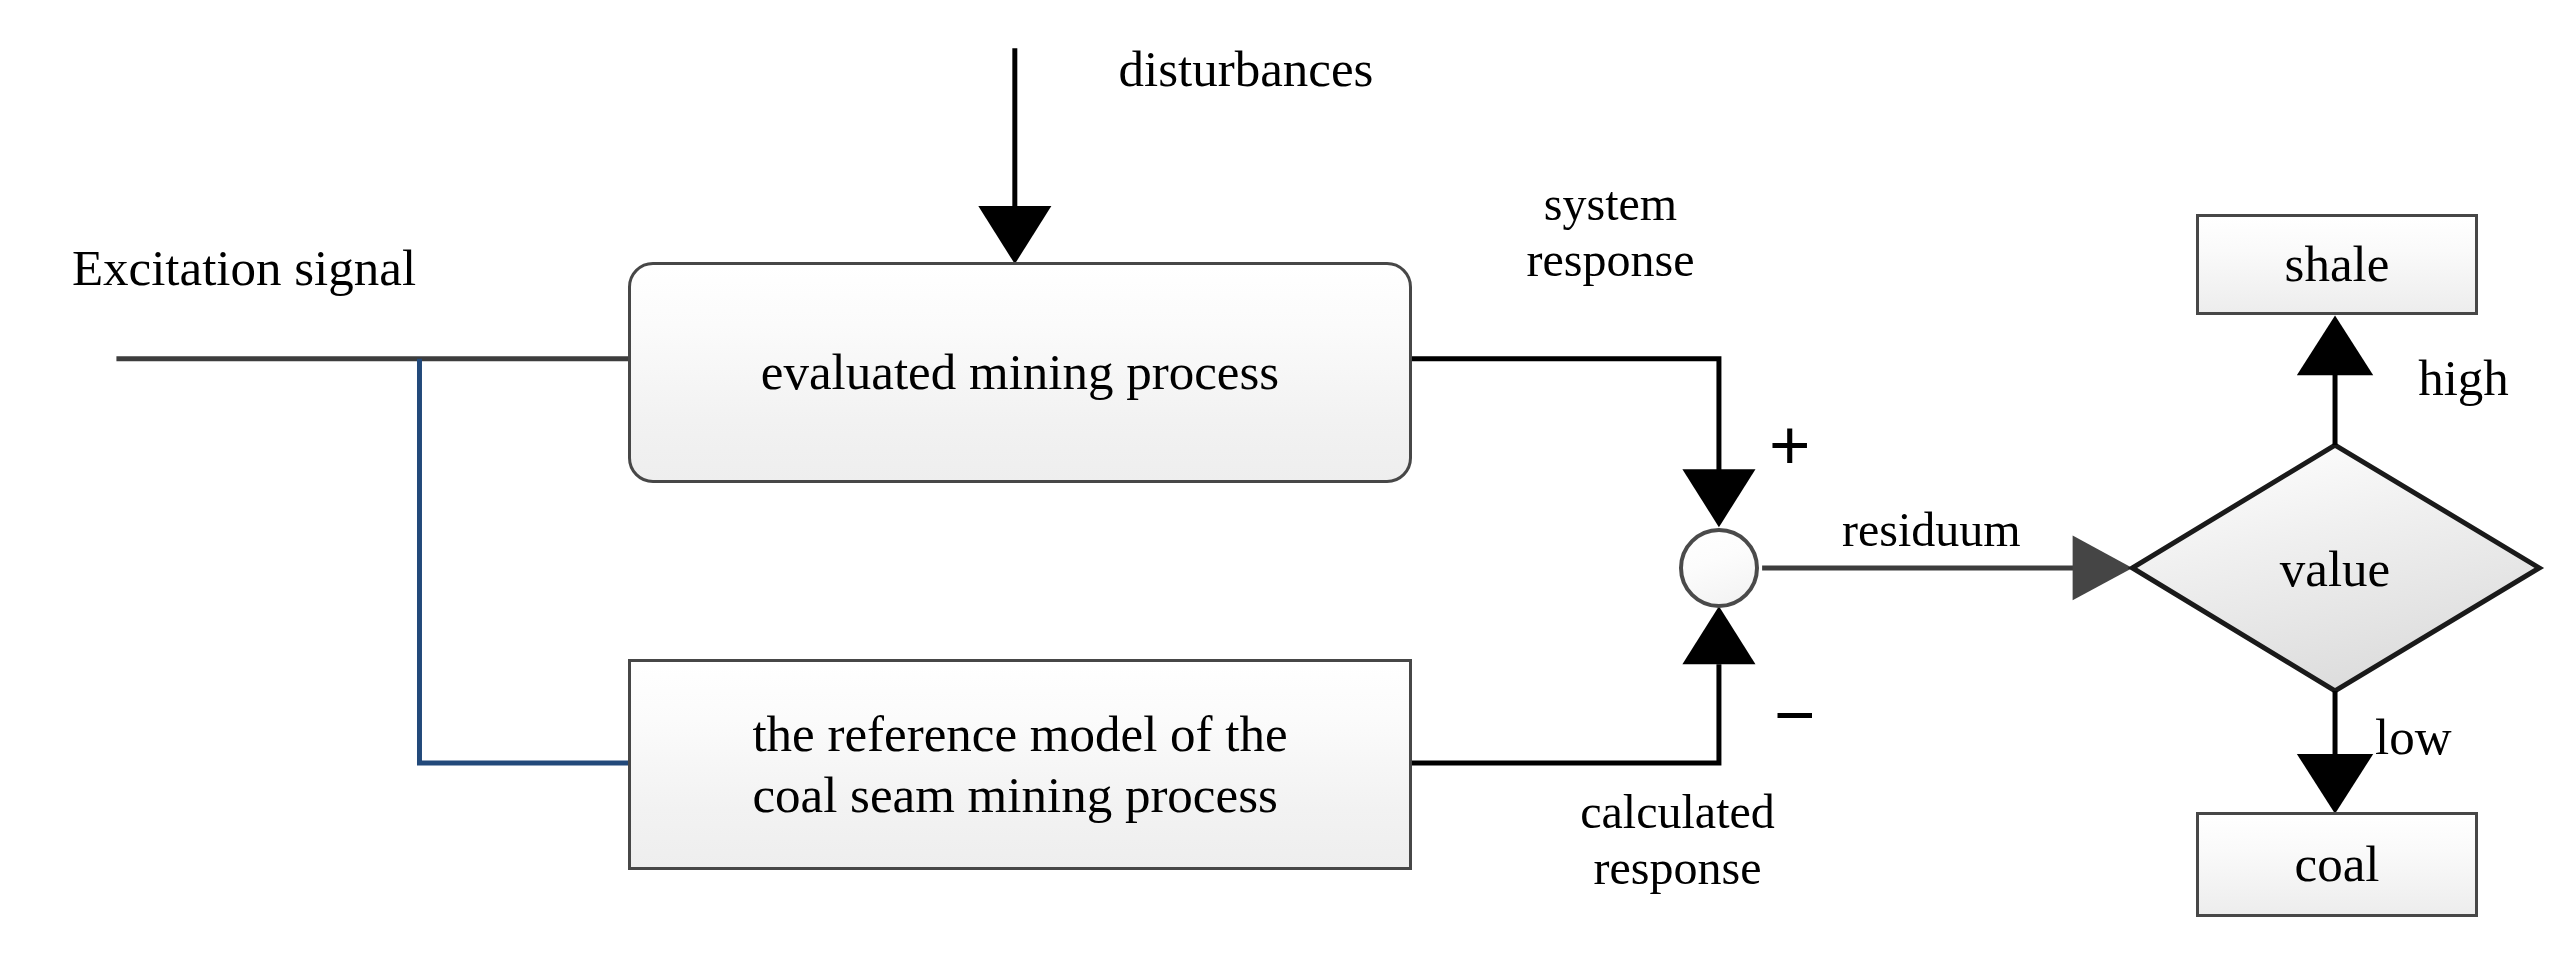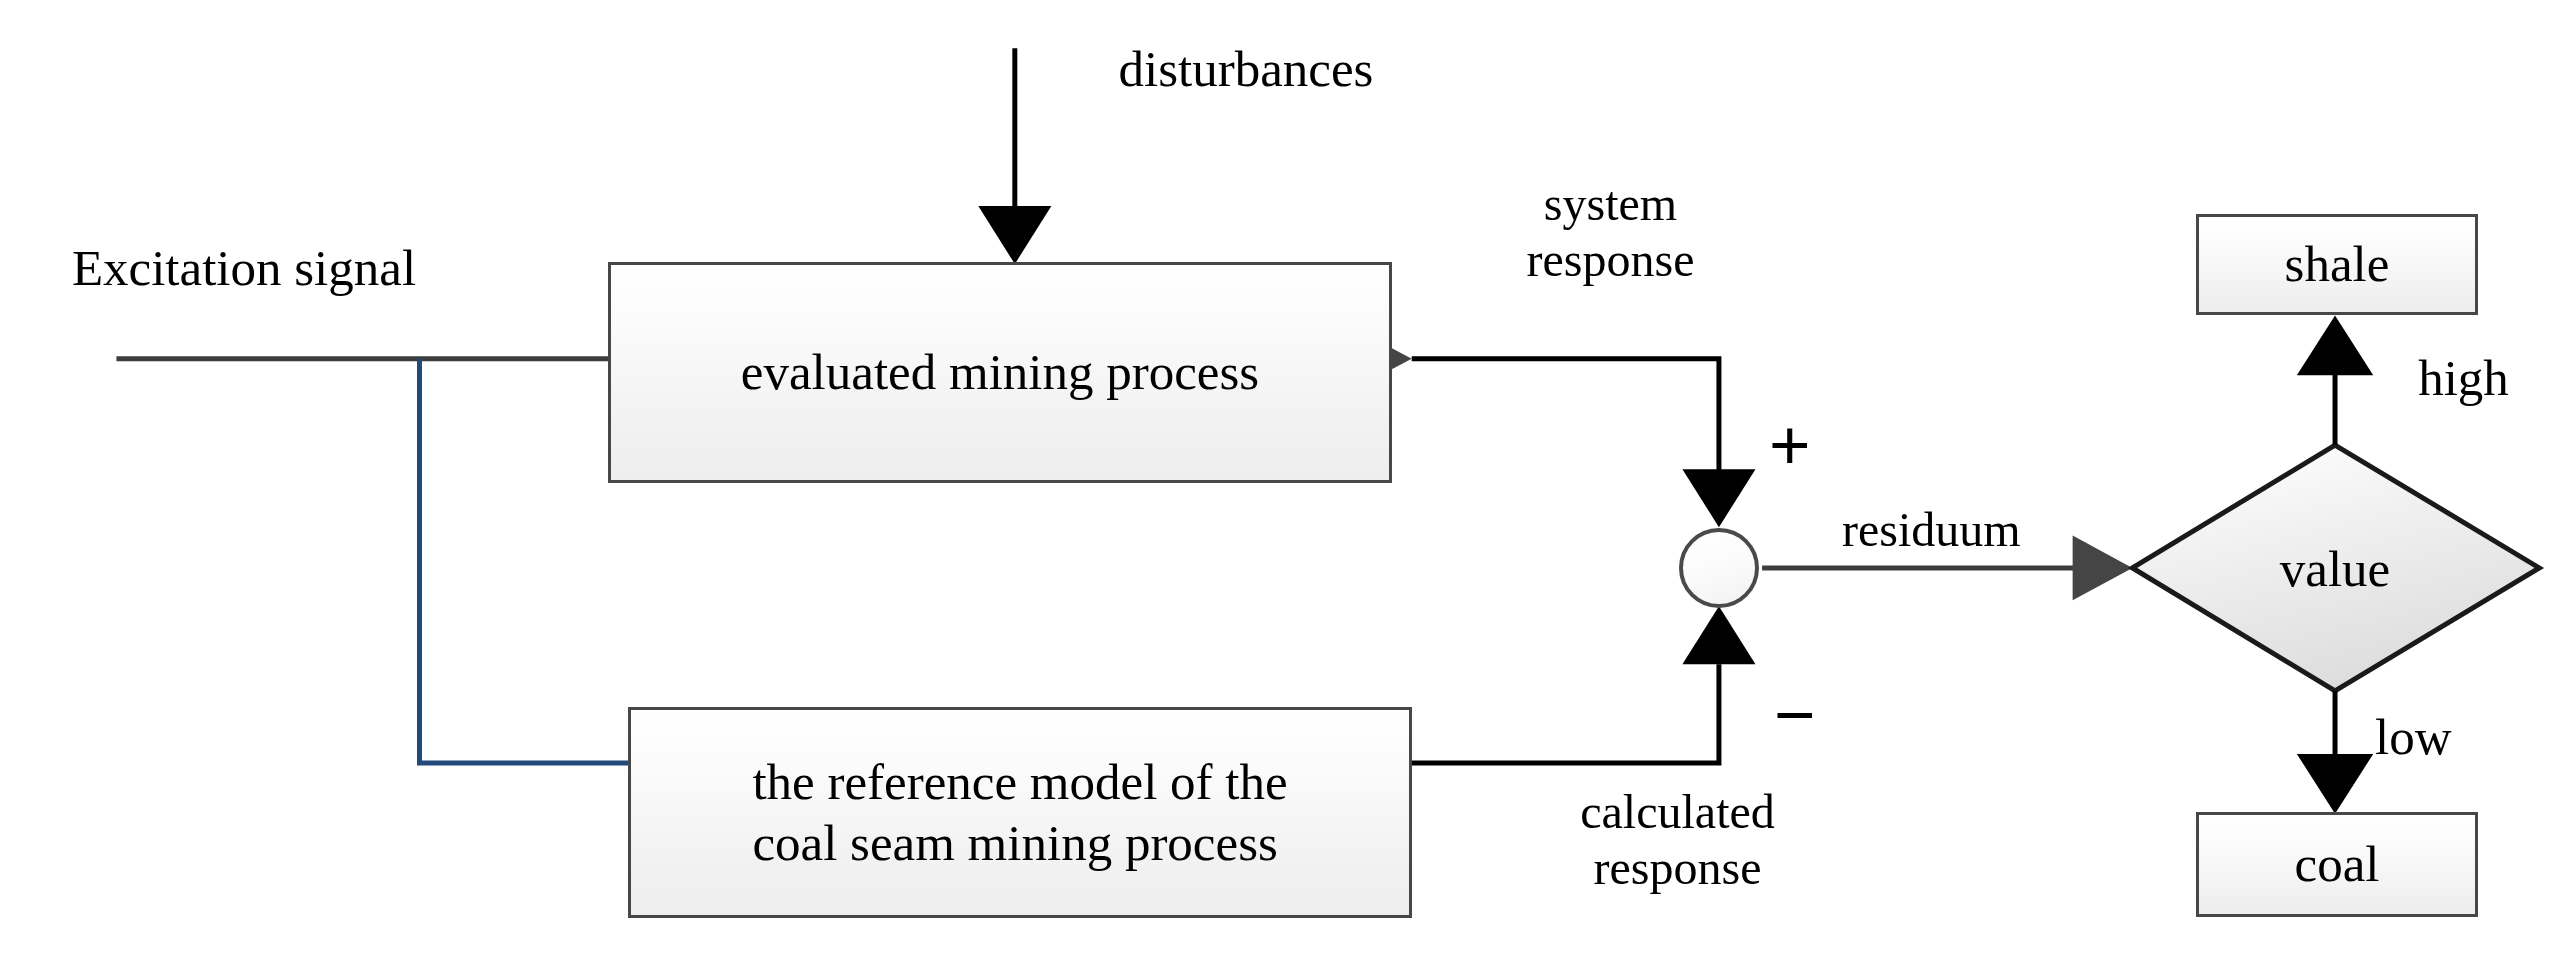--- a/index.html
+++ b/index.html
@@ -128,25 +128,25 @@
     <g>
       <line x1="2812" y1="832" x2="2812" y2="912" stroke="#000000" stroke-width="6"></line>
       <polygon points="2812,980 2766,908 2858,908" fill="#000000"></polygon>
     </g>
   </svg>
 
   <div class="label" style="left:28px; top:239px; width:432px; font-size:51px;">Excitation signal</div>
 
   <div class="label" style="left:1055px; top:40px; width:382px; text-align:center; font-size:51px;">disturbances</div>
 
-  <div class="node procbox" style="left:608px; top:262px; width:784px; height:221px;">
+  <div class="node procbox" style="left:628px; top:262px; width:784px; height:221px;border-radius:25px;">
     <span style="font-size:51px;">evaluated mining process</span>
   </div>
 
-  <div class="node procbox" style="left:628px; top:659px; width:784px; height:211px;margin-top:48px;">
+  <div class="node procbox" style="left:628px; top:659px; width:784px; height:211px;">
     <span style="font-size:51px; white-space:pre-line;">the reference model of the
 coal seam mining process</span>
   </div>
 
   <div class="label" style="left:1428px; top:176px; width:365px; font-size:48px; white-space:pre-line;">system
 response</div>
 
   <div class="label" style="left:1495px; top:784px; width:365px; font-size:48px; white-space:pre-line;">calculated
 response</div>
 

